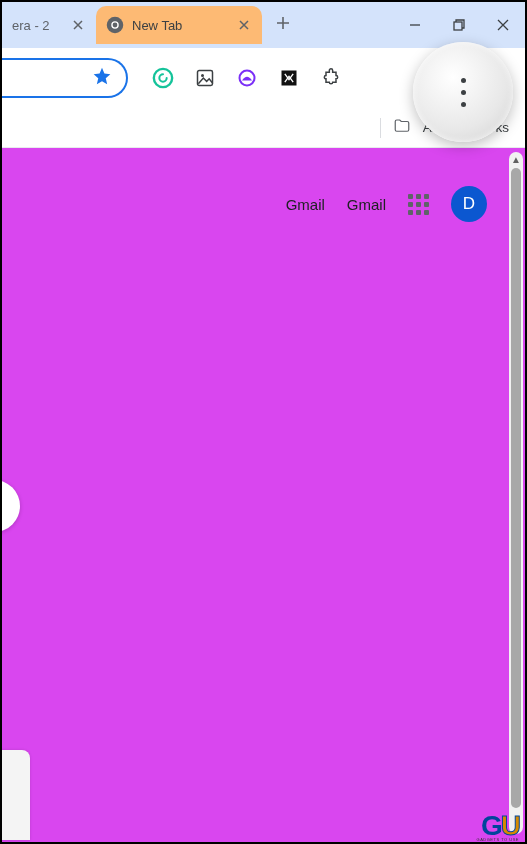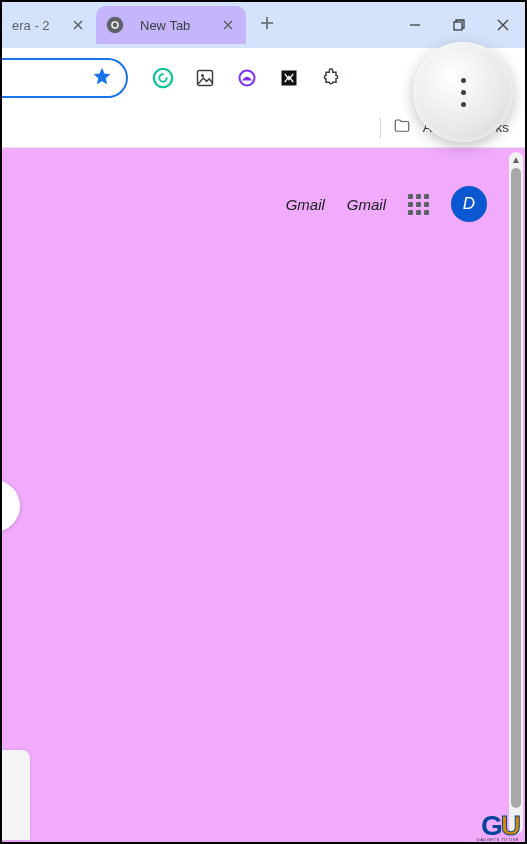--- a/index.html
+++ b/index.html
@@ -29,24 +29,24 @@
       font-size: 13px;
       color: #3c4043;
       position: relative;
     }
     .tab.inactive {
       width: 94px;
       gap: 6px;
     }
     .tab.inactive .tab-title { flex:1; overflow:hidden; white-space:nowrap; text-overflow:ellipsis; color:#5f6368;}
     .tab.active {
-      width: 150px;
-      background: #c4b5fd;
+      width: 166px;
+      background: #fdba74;
       border-radius: 10px 10px 0 0;
-      gap: 16px;
+      gap: 8px;
     }
     .tab-close {
       width: 16px; height: 16px; display:flex; align-items:center; justify-content:center;
       font-size: 14px; color:#5f6368; border-radius:50%;
     }
     .tab-chrome-icon {
       width: 18px; height:18px;
     }
     .newtab-btn {
       width: 30px; height: 30px;
@@ -113,22 +113,21 @@
       font-size: 13.5px;
       color:#3c4043;
     }
     .bookmarksbar .divider-v { height: 20px; }
     .folder-icon { color:#5f6368; }
     
     
     .page {
       position:relative;
       height: calc(844px - 46px - 60px - 40px - 4px);
-      background:#f0abfc;
-      font-style:italic;
+      background:#d946ef;
     }
     .ntp-header {
       position:absolute;
       top: 38px;
       right: 38px;
       display:flex;
       align-items:center;
       gap: 22px;
       font-size: 15px;
       color:#202124;

